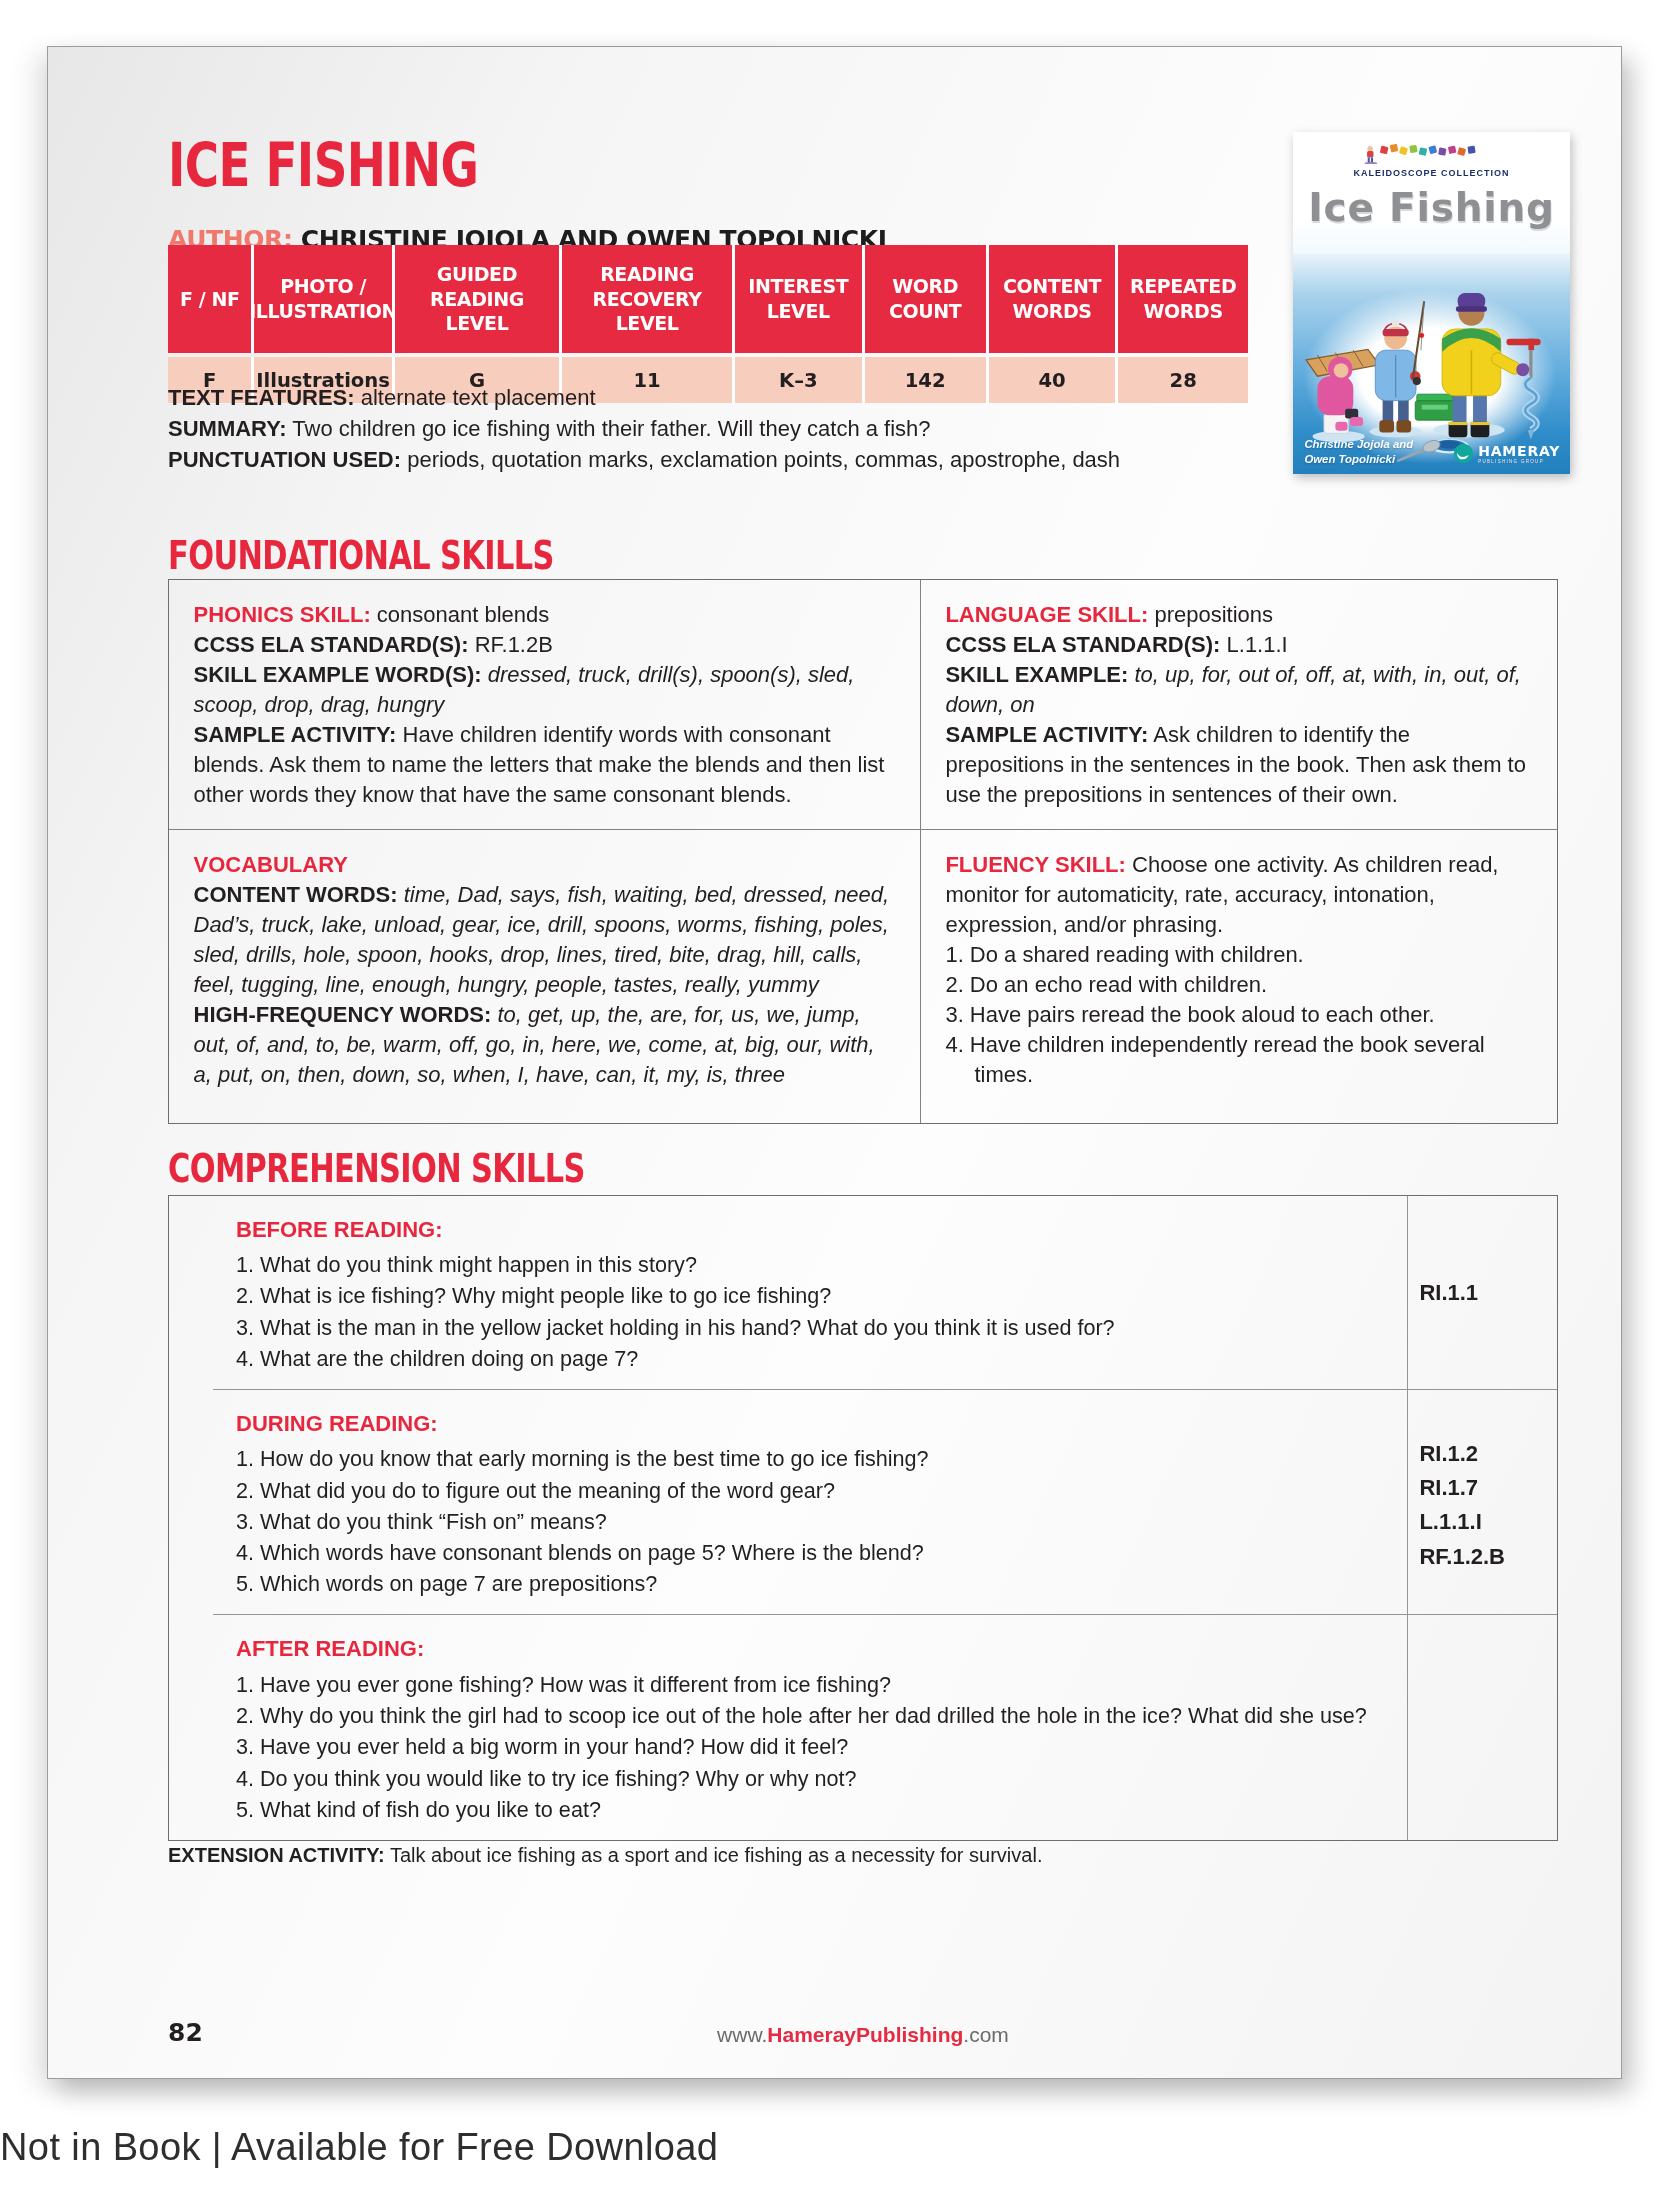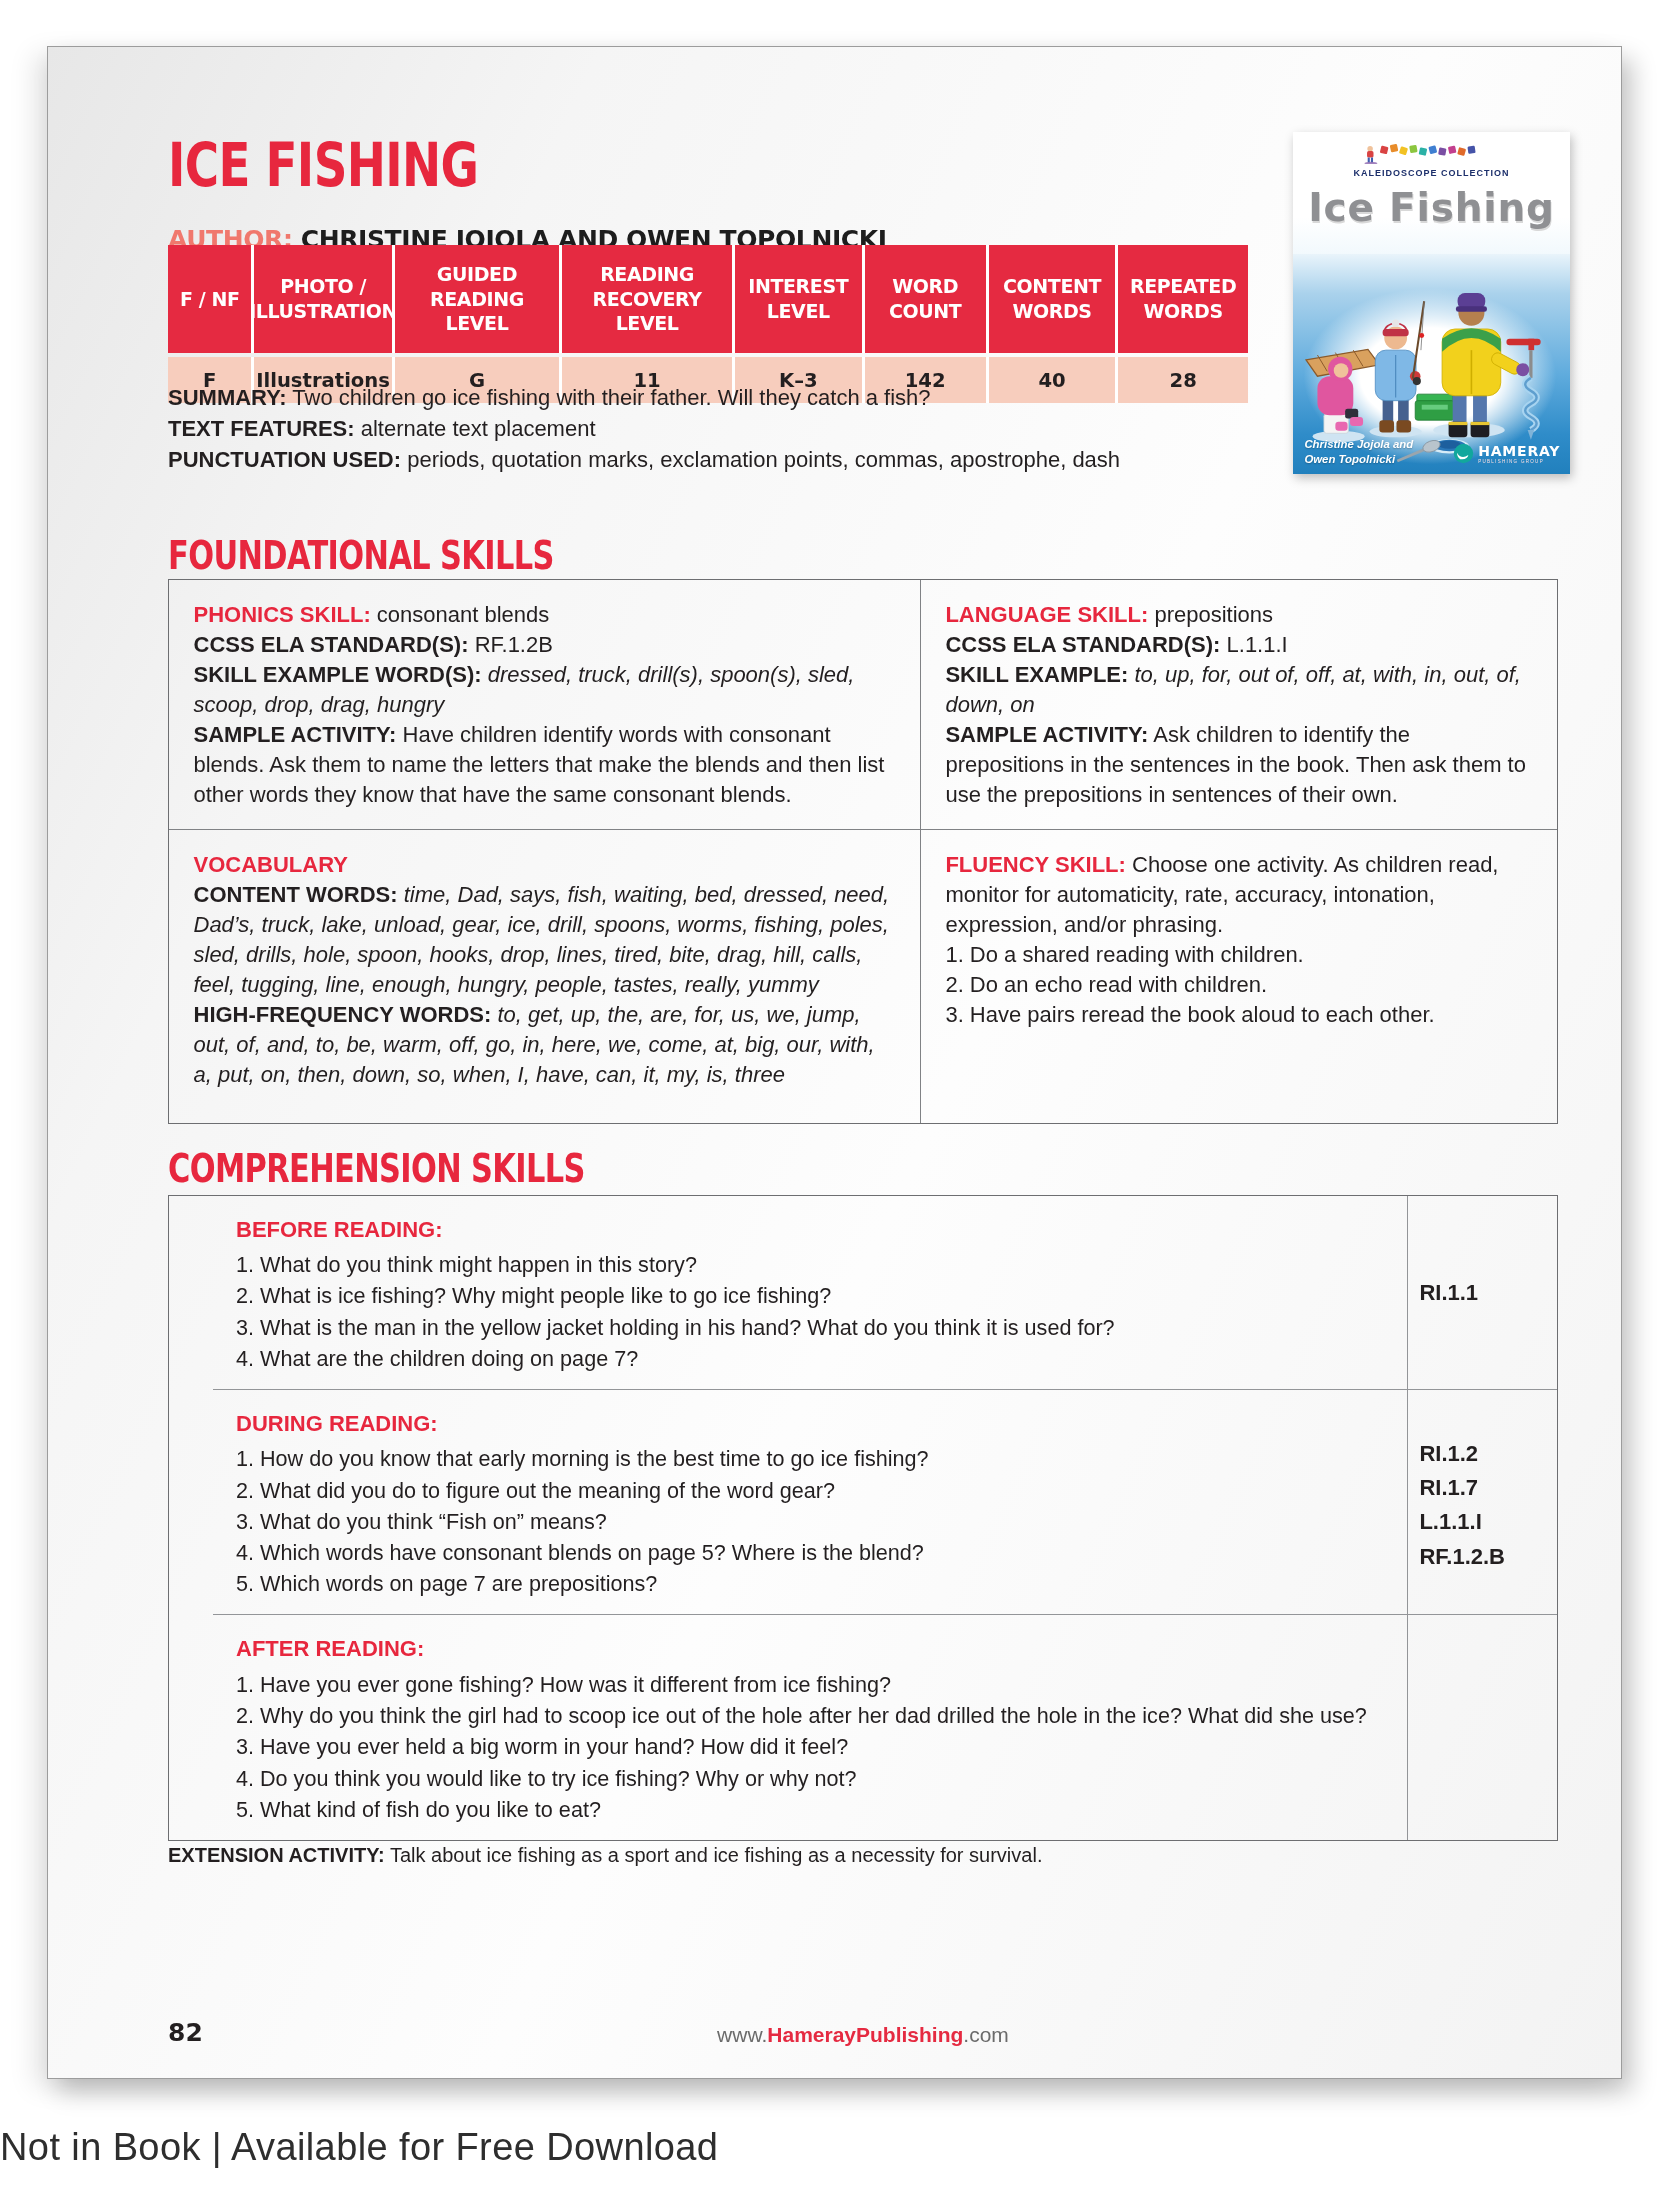--- a/index.html
+++ b/index.html
@@ -164,22 +164,22 @@
         <div class="td">G</div>
         <div class="td">11</div>
         <div class="td">K–3</div>
         <div class="td">142</div>
         <div class="td">40</div>
         <div class="td">28</div>
       </div>
   </div>
 
   <div class="summary">
+    <div><span class="b">TEXT FEATURES:</span> <span>alternate text placement</span></div>
     <div><span class="b">SUMMARY:</span> <span>Two children go ice fishing with their father. Will they catch a fish?</span></div>
-    <div><span class="b">TEXT FEATURES:</span> <span>alternate text placement</span></div>
     <div><span class="b">PUNCTUATION USED:</span> <span>periods, quotation marks, exclamation points, commas, apostrophe, dash</span></div>
   </div>
 
   <div class="cover">
     <div class="cover-top">
       <svg width="139" height="21" viewBox="0 0 170 26" aria-hidden="true">
         <circle cx="9" cy="7" r="3.4" fill="#f0c29b"></circle>
         <rect x="5.2" y="10" width="8" height="8" rx="2" fill="#d94343"></rect>
         <rect x="6" y="18" width="2.6" height="6" fill="#3f5fae"></rect>
         <rect x="10" y="18" width="2.6" height="6" fill="#3f5fae"></rect>
@@ -310,20 +310,21 @@
       <div class="para red b">VOCABULARY</div>
       <div class="para"><span class="b">CONTENT WORDS:</span> <span class="it">time, Dad, says, fish, waiting, bed, dressed, need, Dad’s, truck, lake, unload, gear, ice, drill, spoons, worms, fishing, poles, sled, drills, hole, spoon, hooks, drop, lines, tired, bite, drag, hill, calls, feel, tugging, line, enough, hungry, people, tastes, really, yummy</span></div>
       <div class="para"><span class="b">HIGH-FREQUENCY WORDS:</span> <span class="it">to, get, up, the, are, for, us, we, jump, out, of, and, to, be, warm, off, go, in, here, we, come, at, big, our, with, a, put, on, then, down, so, when, I, have, can, it, my, is, three</span></div>
     </div>
     <div class="fcell rightcol botrow">
       <div class="para"><span class="red b">FLUENCY SKILL:</span> <span>Choose one activity. As children read, monitor for automaticity, rate, accuracy, intonation, expression, and/or phrasing.</span></div>
       <div>
           <div class="hang">1. Do a shared reading with children.</div>
           <div class="hang">2. Do an echo read with children.</div>
           <div class="hang">3. Have pairs reread the book aloud to each other.</div>
+          <div class="hang">4. Have children independently reread the book several times.</div>
         </div>
     </div>
   </div>
 
   <div class="sec-head comp poster">COMPREHENSION SKILLS</div>
 
   <div class="cbox">
     <div class="crow before">
       <div class="q">
         <div class="rowtitle red b">BEFORE READING:</div>

